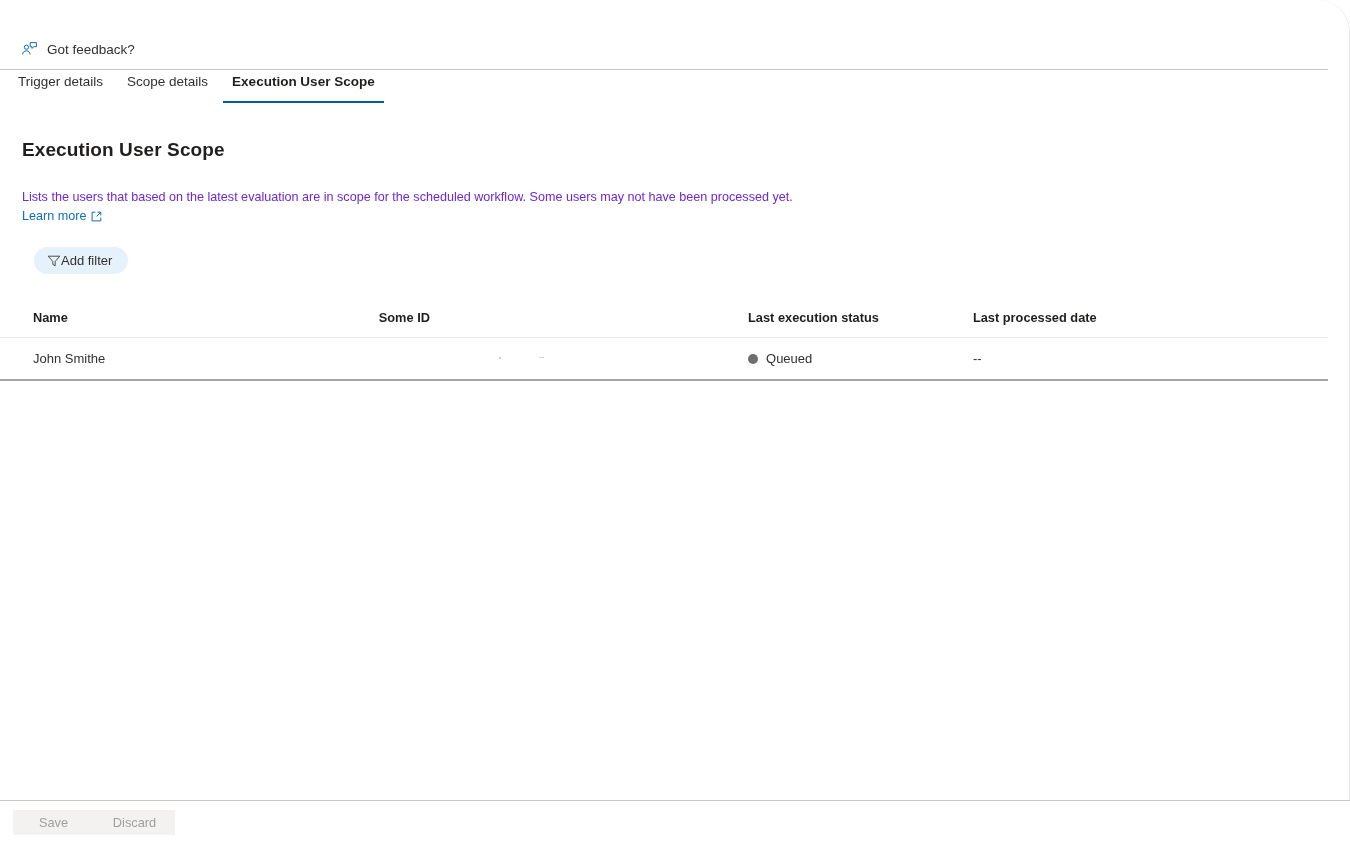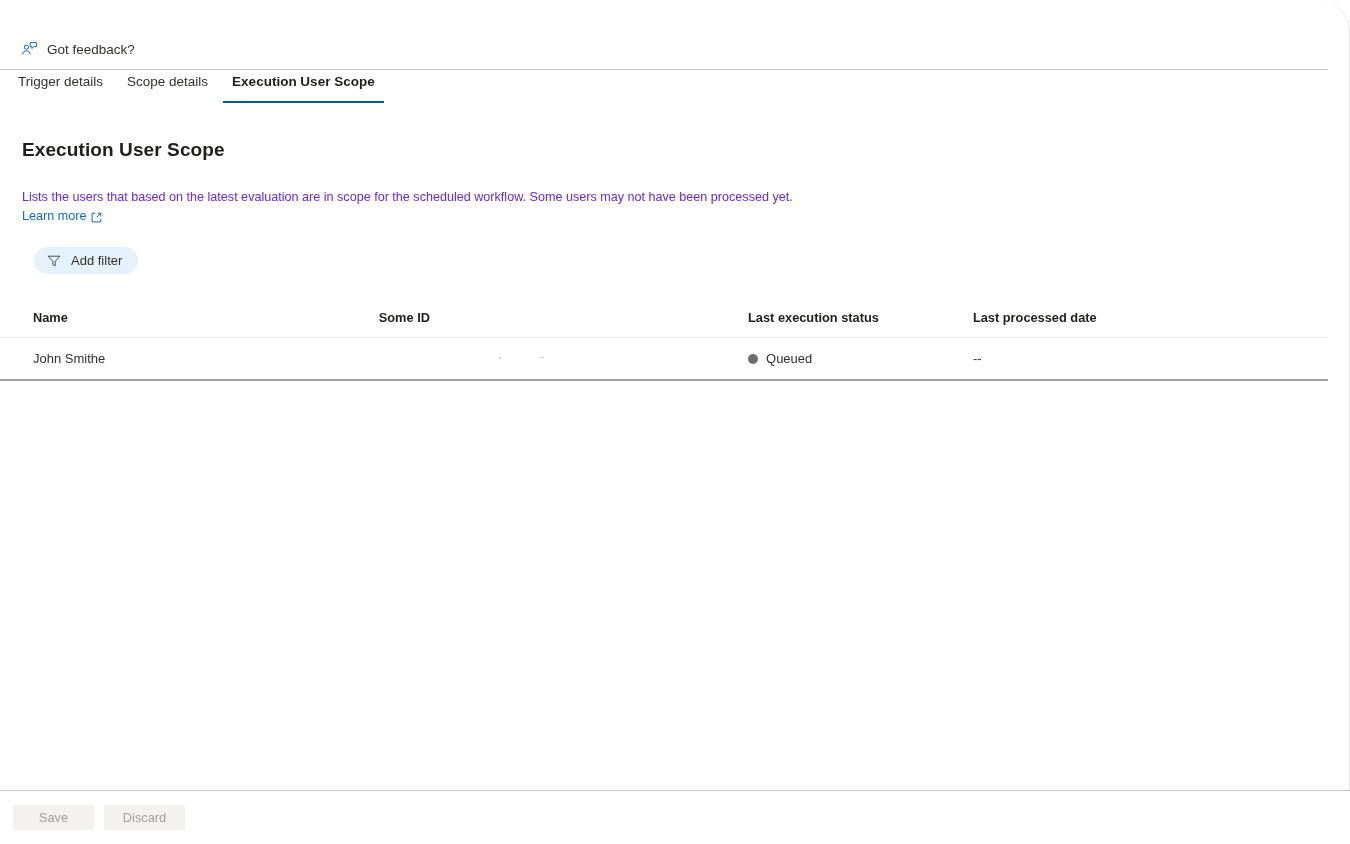--- a/index.html
+++ b/index.html
@@ -89,36 +89,35 @@
 
   .description {
     margin: 27px 0 0 22px;
     font-size: 12.6px;
     color: #6d28d9;
     line-height: 18px;
     max-width: 1100px;
   }
   .learn-more {
     display: inline-flex;
-    align-items: flex-end;
+    align-items: center;
     gap: 5px;
     margin: 2px 0 0 22px;
     font-size: 12.6px;
     color: #0f6cbd;
     text-decoration: none;
     cursor: pointer;
   }
   .ext-icon { width: 11px; height: 11px; display: block; }
 
   
   .filter-row { margin: 23px 0 0 34px; }
   .add-filter {
     display: inline-flex;
     align-items: center;
-    gap: 10px;
     padding: 5px 16px 5px 13px;
     background: #e5f1fb;
     border: none;
     border-radius: 14px;
     font-family: "Liberation Sans", sans-serif;
     font-size: 13px;
     color: #323130;
     cursor: pointer;
     height: 27px;
   }
@@ -172,26 +171,25 @@
     background: #cfcfcf;
   }
   .userid-redacted::before { left: 120px; }
   .userid-redacted::after  { left: 160px; background: #cfd8cf; width: 5px; height: 1px; }
 
   
   .footer {
     position: absolute;
     left: 0; bottom: 0;
     width: 1350px;
-    height: 54px;
+    height: 44px;
     border-top: 1px solid #c8c6c4;
     background: #ffffff;
     display: flex;
     align-items: center;
-    gap: 10px;
     padding-left: 13px;
   }
   .btn {
     min-width: 81px;
     height: 25px;
     border: none;
     background: #f3f2f1;
     color: #a19f9d;
     font-family: "Liberation Sans", sans-serif;
     font-size: 12.8px;

